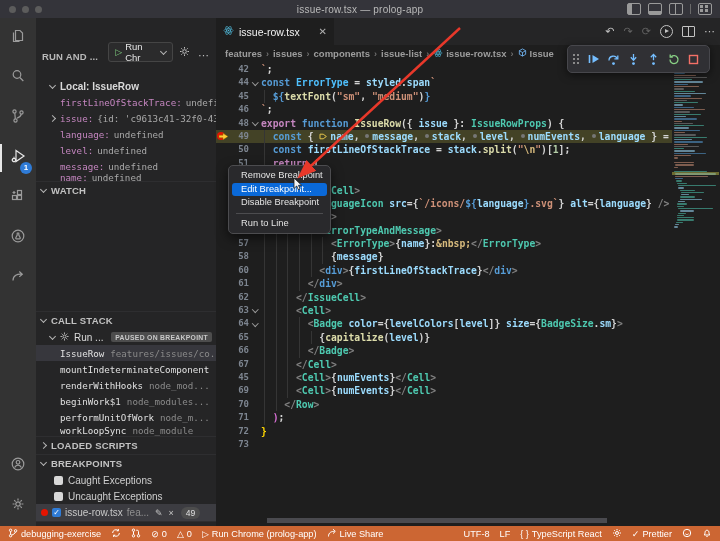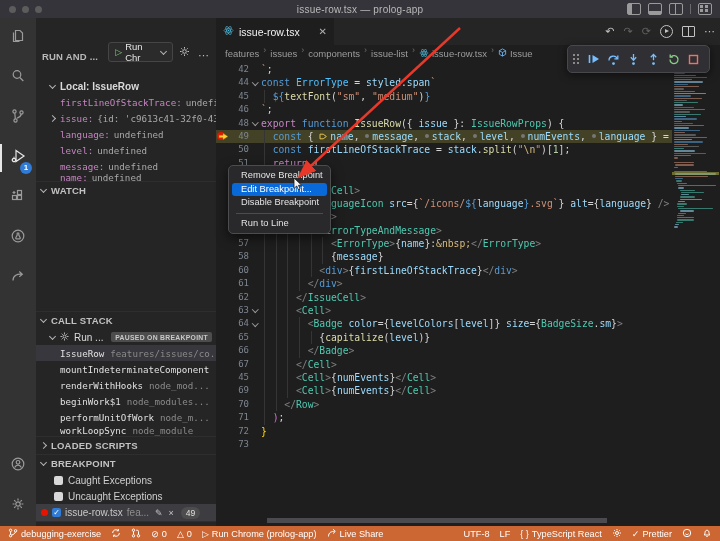--- a/index.html
+++ b/index.html
@@ -69,26 +69,26 @@
   .tabbar{position:absolute;left:0;top:0;right:0;height:27px;background:#252526;display:flex;}
   .tab{width:104px;background:#1e1e1e;display:flex;align-items:center;gap:5px;padding:0 7px;
        color:#f2f2f2;font-size:10.5px;}
   .tab .close{color:#b0b0b0;font-size:10px;margin-left:auto;}
   .ed-actions{position:absolute;right:5px;top:0;height:27px;display:flex;align-items:center;gap:9px;color:#c3c3c3;font-size:11px;}
   .ed-actions .dim{color:#646464;}
   .runcircle{width:11px;height:11px;border:1.1px solid #c3c3c3;border-radius:50%;position:relative;}
   .runcircle::after{content:"";position:absolute;left:3.5px;top:2.5px;border-left:4px solid #c3c3c3;border-top:2.5px solid transparent;border-bottom:2.5px solid transparent;}
   .splitic{width:11px;height:9px;border:1.1px solid #c3c3c3;border-radius:1px;position:relative;}
   .splitic::after{content:"";position:absolute;left:4.5px;top:0;bottom:0;width:1.1px;background:#c3c3c3;}
-  .breadcrumbs{position:absolute;left:0;top:27px;right:0;height:17px;display:flex;gap:4px;
-               padding-left:9px;font-size:9.5px;color:#9d9d9d;white-space:nowrap;}
+  .breadcrumbs{position:absolute;left:0;top:27px;right:0;height:17px;display:flex;align-items:center;gap:4px;
+               padding-left:9px;font-size:9.5px;color:#9d9d9d;white-space:nowrap;font-weight:bold;}
   .bc-sep{color:#6f6f6f;font-size:9px;}
   .code{position:absolute;left:0;top:44px;width:456px;bottom:0;overflow:hidden;
         font-family:"DejaVu Sans Mono",monospace;font-size:9.7px;line-height:13.4px;padding-top:1px;}
-  .cl{position:relative;height:13.4px;display:flex;}
+  .cl{position:relative;height:13.4px;display:flex;font-weight:bold;}
   .cl.cur{background:rgba(255,252,84,0.17);}
   .g-bp{flex:0 0 12px;position:relative;}
   .g-num{flex:0 0 21px;text-align:right;color:#7d8590;font-size:9px;}
   .g-fold{flex:0 0 12px;display:flex;align-items:center;justify-content:center;}
   .g-fold .chD{width:3.5px;height:3.5px;border-color:#9a9a9a;}
   .g-code{white-space:pre;position:relative;}
   .guide{position:absolute;top:0;bottom:0;width:1px;background:#353535;}
   .tk-k{color:#569cd6}.tk-c{color:#c586c0}.tk-v{color:#9cdcfe}.tk-f{color:#dcdcaa}
   .tk-y{color:#4ec9b0}.tk-s{color:#ce9178}.tk-e{color:#d7ba7d}.tk-p{color:#d4d4d4}
   .tk-tb{color:#808080}.tk-th{color:#569cd6}.tk-n{color:#b5cea8}.tk-cv{color:#4fc1ff}
@@ -301,21 +301,21 @@
         </div>
       </div>
 
     <div class="sec-h">
         <span class="chR"></span>
         <span>LOADED SCRIPTS</span>
       </div>
 
     <div class="sec-h">
         <span class="chD"></span>
-        <span>BREAKPOINT</span>
+        <span>BREAKPOINTS</span>
       </div>
     <div id="bp-rows">
         <div class="bp-row">
           <span class="cbx"></span>
           <span>Caught Exceptions</span>
         </div>
         <div class="bp-row">
           <span class="cbx"></span>
           <span>Uncaught Exceptions</span>
         </div>

